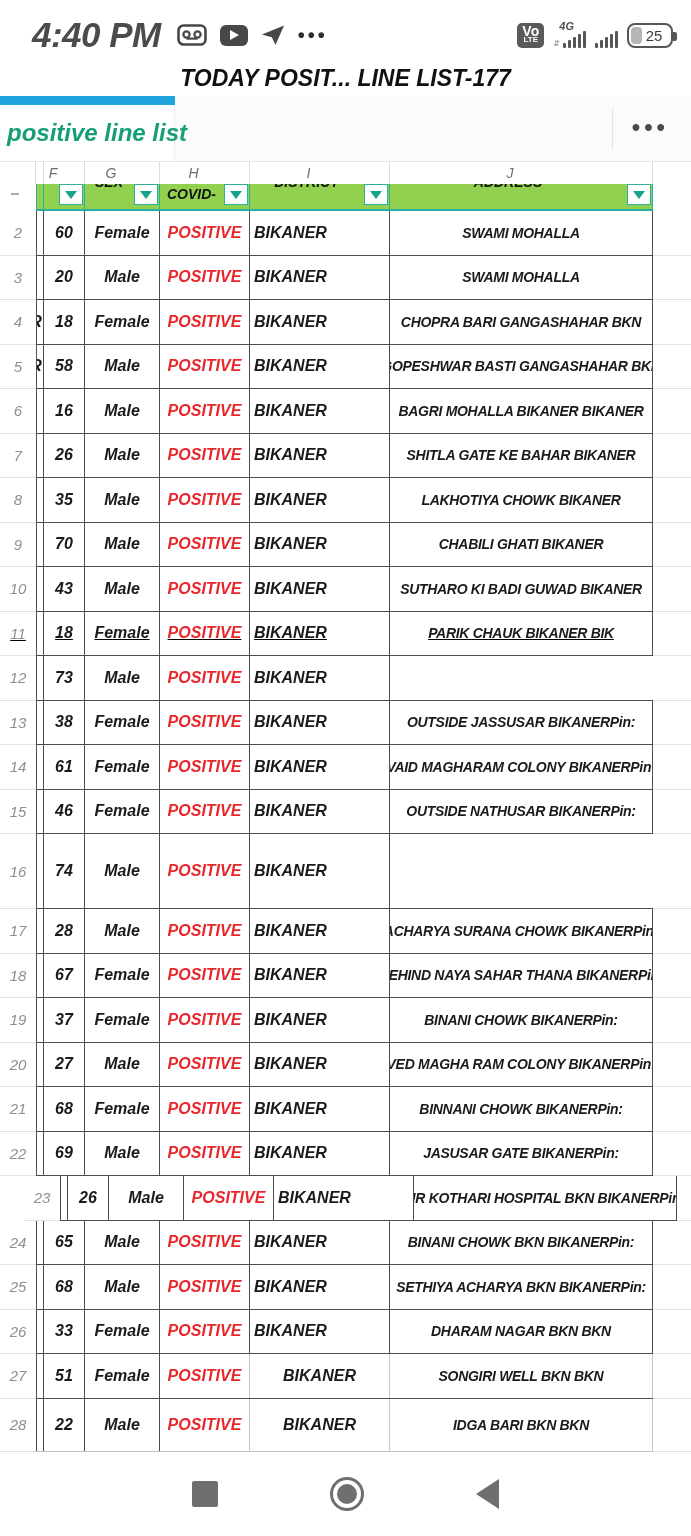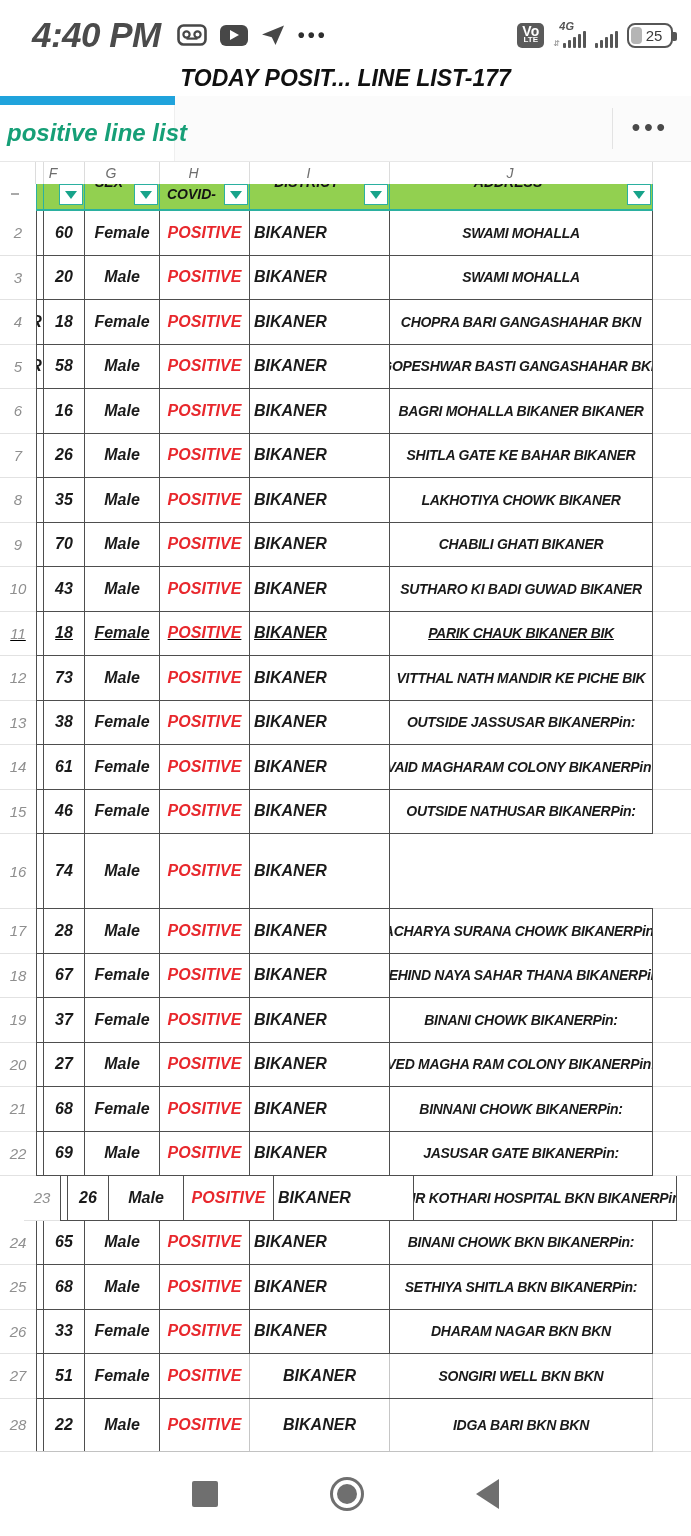--- a/index.html
+++ b/index.html
@@ -311,21 +311,20 @@
           <div class="c c-j">PARIK CHAUK BIKANER BIK</div>
           <div class="c c-k"></div>
         </div>
         <div class="row" style="height: 44.5px;">
           <div class="c c-gutter">12</div>
           <div class="c c-e"></div>
           <div class="c c-f">73</div>
           <div class="c c-g">Male</div>
           <div class="c c-h">POSITIVE</div>
           <div class="c c-i">BIKANER</div>
-          <div class="c c-j">VITTHAL NATH MANDIR KE PICHE BIK</div>
           <div class="c c-k"></div>
         </div>
         <div class="row" style="height: 44.5px;">
           <div class="c c-gutter">13</div>
           <div class="c c-e"></div>
           <div class="c c-f">38</div>
           <div class="c c-g">Female</div>
           <div class="c c-h">POSITIVE</div>
           <div class="c c-i">BIKANER</div>
           <div class="c c-j">OUTSIDE JASSUSAR BIKANERPin:</div>
@@ -440,21 +439,21 @@
           <div class="c c-j">BINANI CHOWK BKN BIKANERPin:</div>
           <div class="c c-k"></div>
         </div>
         <div class="row" style="height: 44.5px;">
           <div class="c c-gutter">25</div>
           <div class="c c-e"></div>
           <div class="c c-f">68</div>
           <div class="c c-g">Male</div>
           <div class="c c-h">POSITIVE</div>
           <div class="c c-i">BIKANER</div>
-          <div class="c c-j">SETHIYA SHITLA BKN BIKANERPin:</div>
+          <div class="c c-j">SETHIYA ACHARYA BKN BIKANERPin:</div>
           <div class="c c-k"></div>
         </div>
         <div class="row" style="height: 44.5px;">
           <div class="c c-gutter">26</div>
           <div class="c c-e"></div>
           <div class="c c-f">33</div>
           <div class="c c-g">Female</div>
           <div class="c c-h">POSITIVE</div>
           <div class="c c-i">BIKANER</div>
           <div class="c c-j">DHARAM NAGAR BKN BKN</div>

